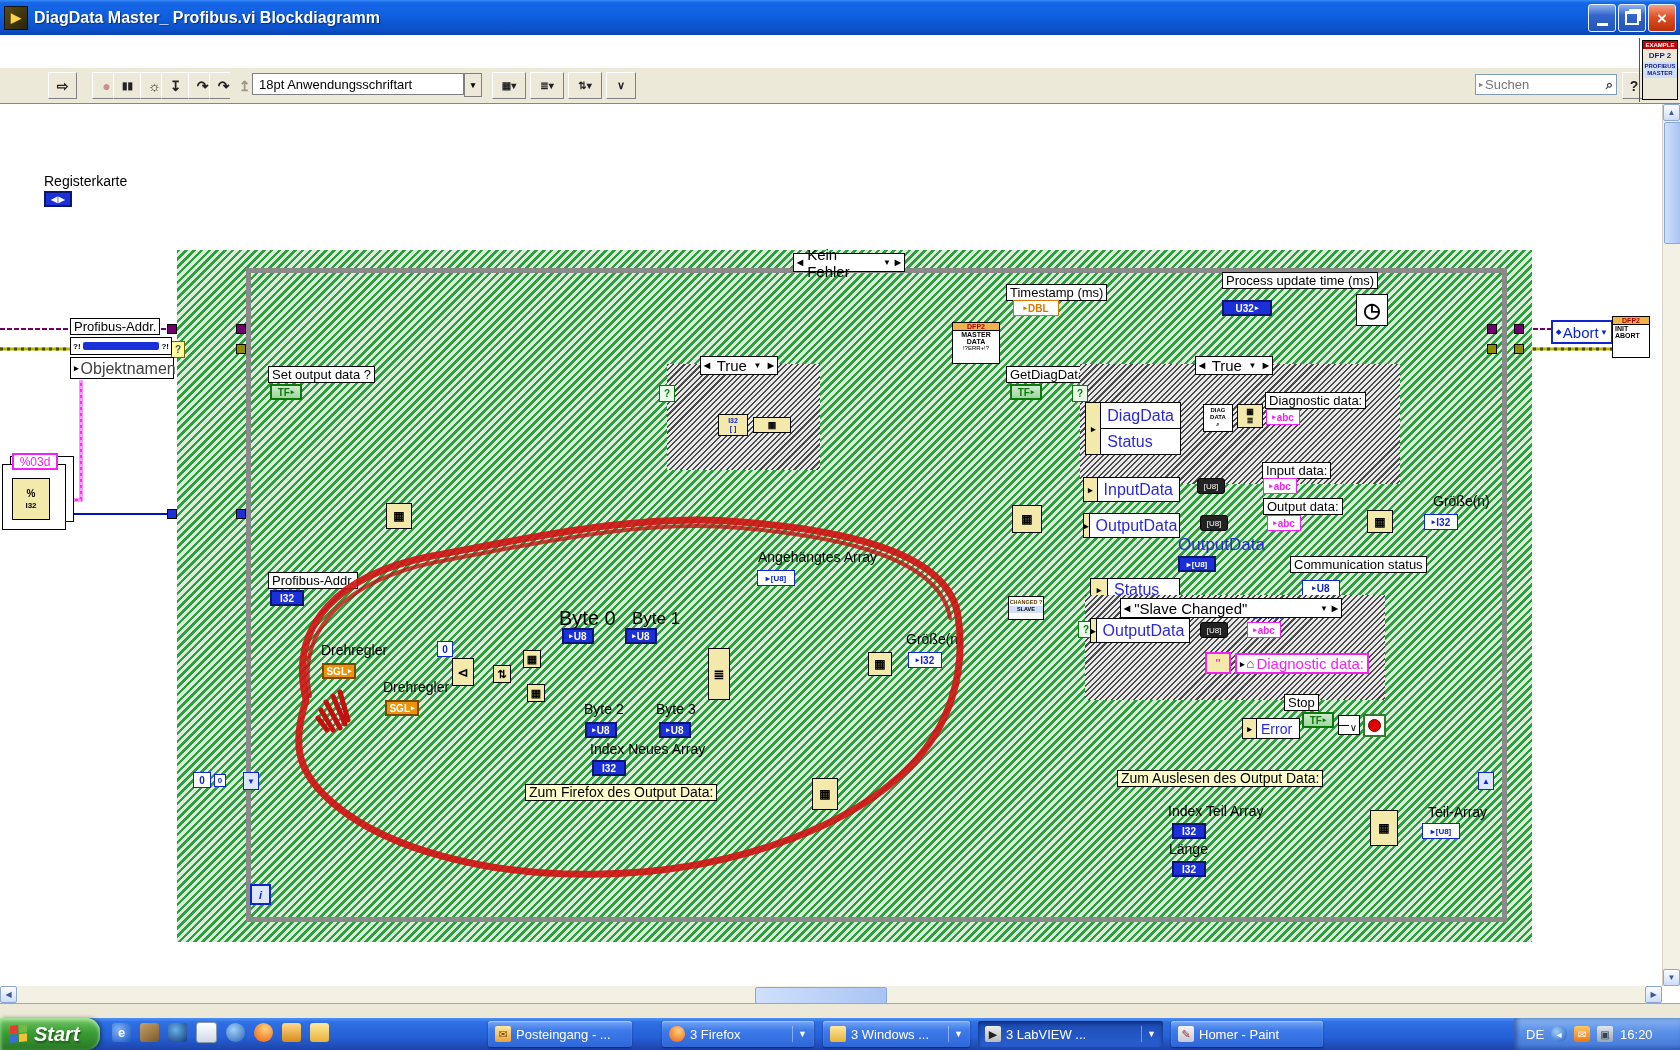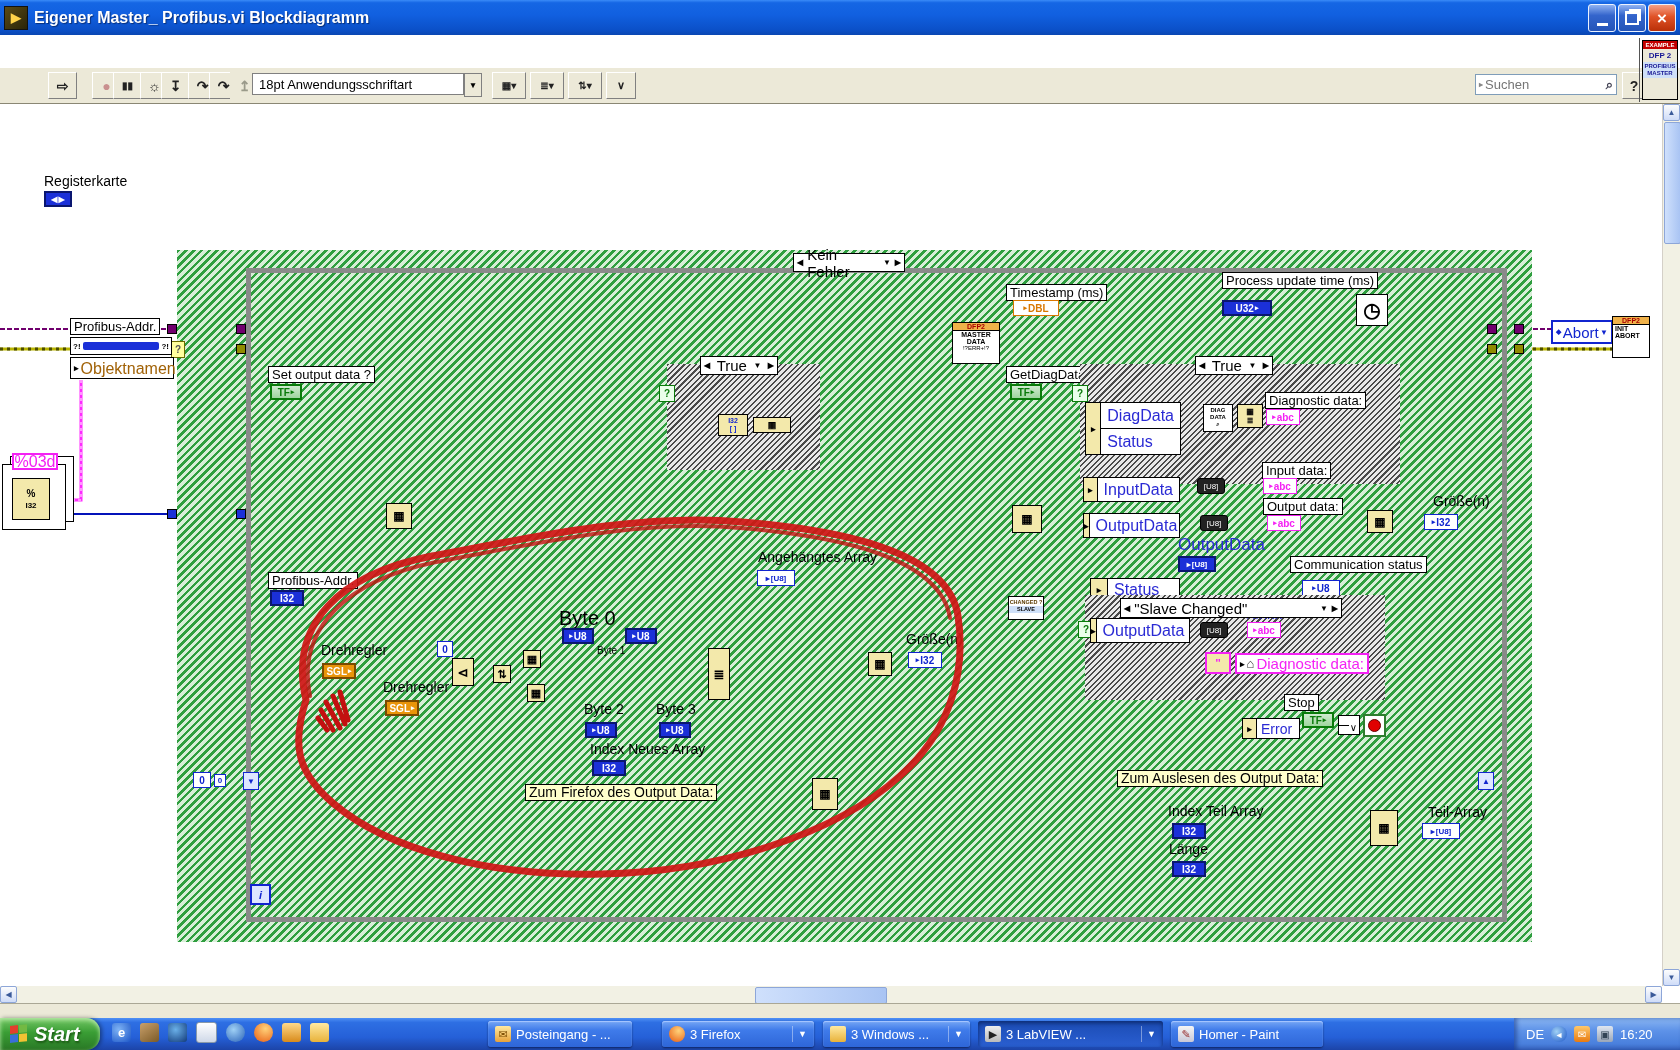--- a/index.html
+++ b/index.html
@@ -39,21 +39,21 @@
   .vi-badge .r1{background:#c40000;color:#fff;font-size:6px;font-weight:bold;text-align:center;padding:1px 0;}
   .vi-badge .r2{color:#181894;font-size:8px;font-weight:bold;text-align:center;padding:2px 0;}
   .vi-badge .r3{background:#cfe0f8;color:#181894;font-size:6px;font-weight:bold;text-align:center;line-height:7px;padding:1px 0;}
   .chromediv{position:absolute;top:38px;right:40px;width:1px;height:64px;background:#555;}
   
   .diagram{left:0;top:104px;width:1662px;height:882px;background:#fff;overflow:hidden;}
   .lbl{position:absolute;background:#fff;border:1px solid #000;font-size:13px;line-height:15px;padding:0 3px;white-space:nowrap;color:#000;}
   .freelbl{background:#ffffcc;}
   .plain{border:none;background:transparent;}
   .bluetxt{color:#2a2ad4;font-size:17px;}
-  .pinktxt{color:#a16207;}
+  .pinktxt{color:#404040;}
   .term{position:absolute;display:flex;align-items:center;justify-content:center;gap:1px;font-size:10px;font-weight:bold;
     background:#fff;white-space:nowrap;box-sizing:border-box;}
   .t-ind{border:1px solid;}
   .t-ctl{border:2px solid;}
   .c-blue{color:#1125cf;border-color:#1125cf;}
   .c-orange{color:#d97700;border-color:#d97700;}
   .c-green{color:#0a7a0a;border-color:#0a7a0a;}
   .c-pink{color:#f421f4;border-color:#f421f4;}
   .fill-blue{background:#1b30d8;color:#fff;border-color:#0a1670;}
   .fill-orange{background:#e9940a;color:#fff;border-color:#7a4a00;}
@@ -129,21 +129,21 @@
   .wire-b{stroke:#0413b9;fill:none;}
   .wire-o{stroke:#d97700;fill:none;stroke-width:1.5;}
 </style>
 </head>
 <body>
 
 <div class="screen">
 
   <div class="abs titlebar">
     <span class="lv-appicon">▶</span>
-    <span class="title-text">Eigener Master_ Profibus.vi Blockdiagramm</span>
+    <span class="title-text">DiagData Master_ Profibus.vi Blockdiagramm</span>
     <span class="winbtns">
       <span class="wbtn">
           <i class="glyph-min"></i>
         </span>
       <span class="wbtn">
           <i class="glyph-restore"></i>
         </span>
       <span class="wbtn close glyph-close">×</span>
     </span>
   </div>
@@ -299,21 +299,21 @@
         <span class="probebar"></span>
         <b style="font-size:8px;">?!</b>
     </div>
     <div class="lbl" style="left:70px;top:253px;width:96px;height:20px;display:flex;align-items:center;gap:2px;">
       <b style="font-size:9px;">▸</b>
         <span class="pinktxt" style="font-size:16px;">Objektnamen</span>
     </div>
 
     <div class="stackframe" style="left:10px;top:352px;width:62px;height:64px;"></div>
     <div class="stackframe" style="left:2px;top:360px;width:62px;height:64px;"></div>
-    <div class="term t-ctl c-pink" style="left:12px;top:349px;width:46px;height:17px;font-size:16px;font-weight:normal;">
+    <div class="term t-ctl c-pink" style="left:12px;top:349px;width:46px;height:17px;font-size:12px;font-weight:normal;">
         <span>%03d</span>
       </div>
     <div class="nodebox" style="left:12px;top:374px;width:38px;height:42px;font-size:10px;">
         <span><b>%</b><br><b style="font-size:8px;">I32</b></span>
       </div>
 
     <span class="lbl" style="left:268px;top:262px;">Set output data ?</span>
     <div class="term t-ctl c-green tf-fill" style="left:270px;top:280px;width:32px;height:16px;">
         <span>TF</span>
         <b style="font-size:7px;">▸</b>
@@ -575,21 +575,21 @@
       </div>
     <div class="nodebox" style="left:527px;top:580px;width:18px;height:18px;font-size:11px;">
         <b>▦</b>
       </div>
 
     <span class="lbl plain" style="left:556px;top:507px;font-size:20px;">Byte 0</span>
     <div class="term t-ctl c-blue fill-blue" style="left:562px;top:524px;width:32px;height:16px;">
         <b style="font-size:7px;">▸</b>
         <span>U8</span>
       </div>
-    <span class="lbl plain" style="left:594px;top:507px;font-size:10px;margin-top:32px;">Byte 1</span>
+    <span class="lbl plain" style="left:629px;top:507px;font-size:17px;">Byte 1</span>
     <div class="term t-ctl c-blue fill-blue" style="left:625px;top:524px;width:32px;height:16px;">
         <b style="font-size:7px;">▸</b>
         <span>U8</span>
       </div>
     <span class="lbl plain" style="left:581px;top:598px;font-size:14px;">Byte 2</span>
     <div class="term t-ctl c-blue fill-blue" style="left:585px;top:618px;width:32px;height:16px;">
         <b style="font-size:7px;">▸</b>
         <span>U8</span>
       </div>
     <span class="lbl plain" style="left:653px;top:598px;font-size:14px;">Byte 3</span>

